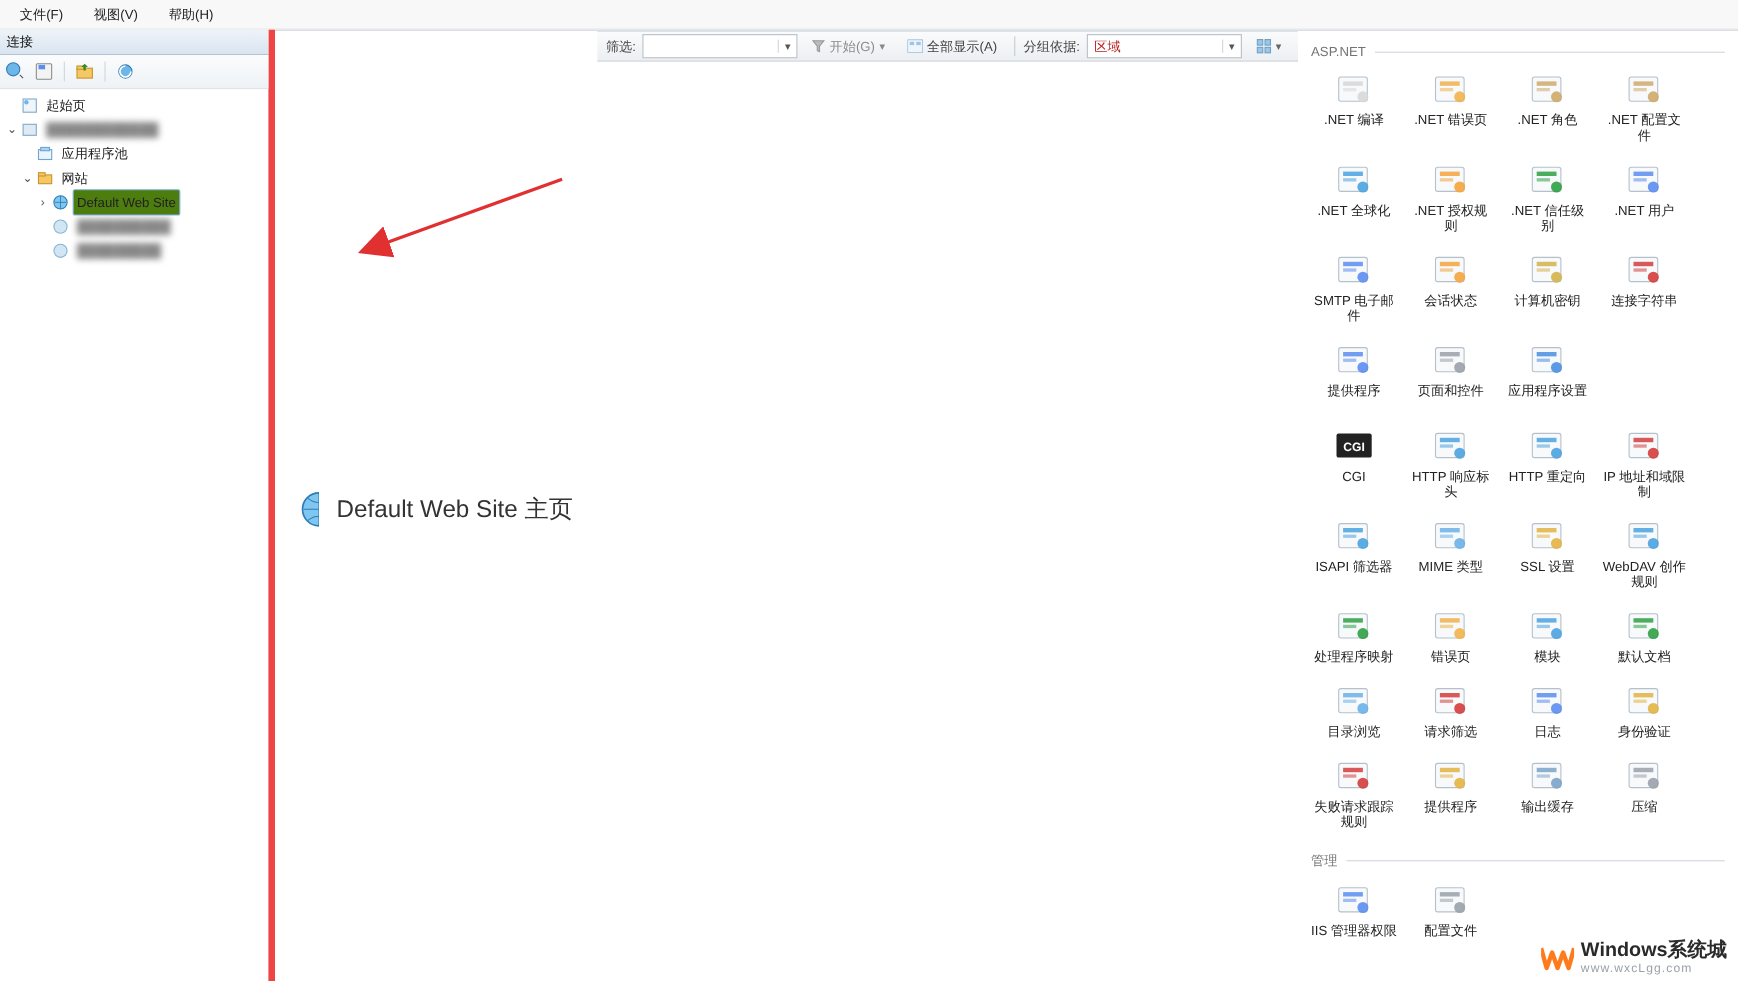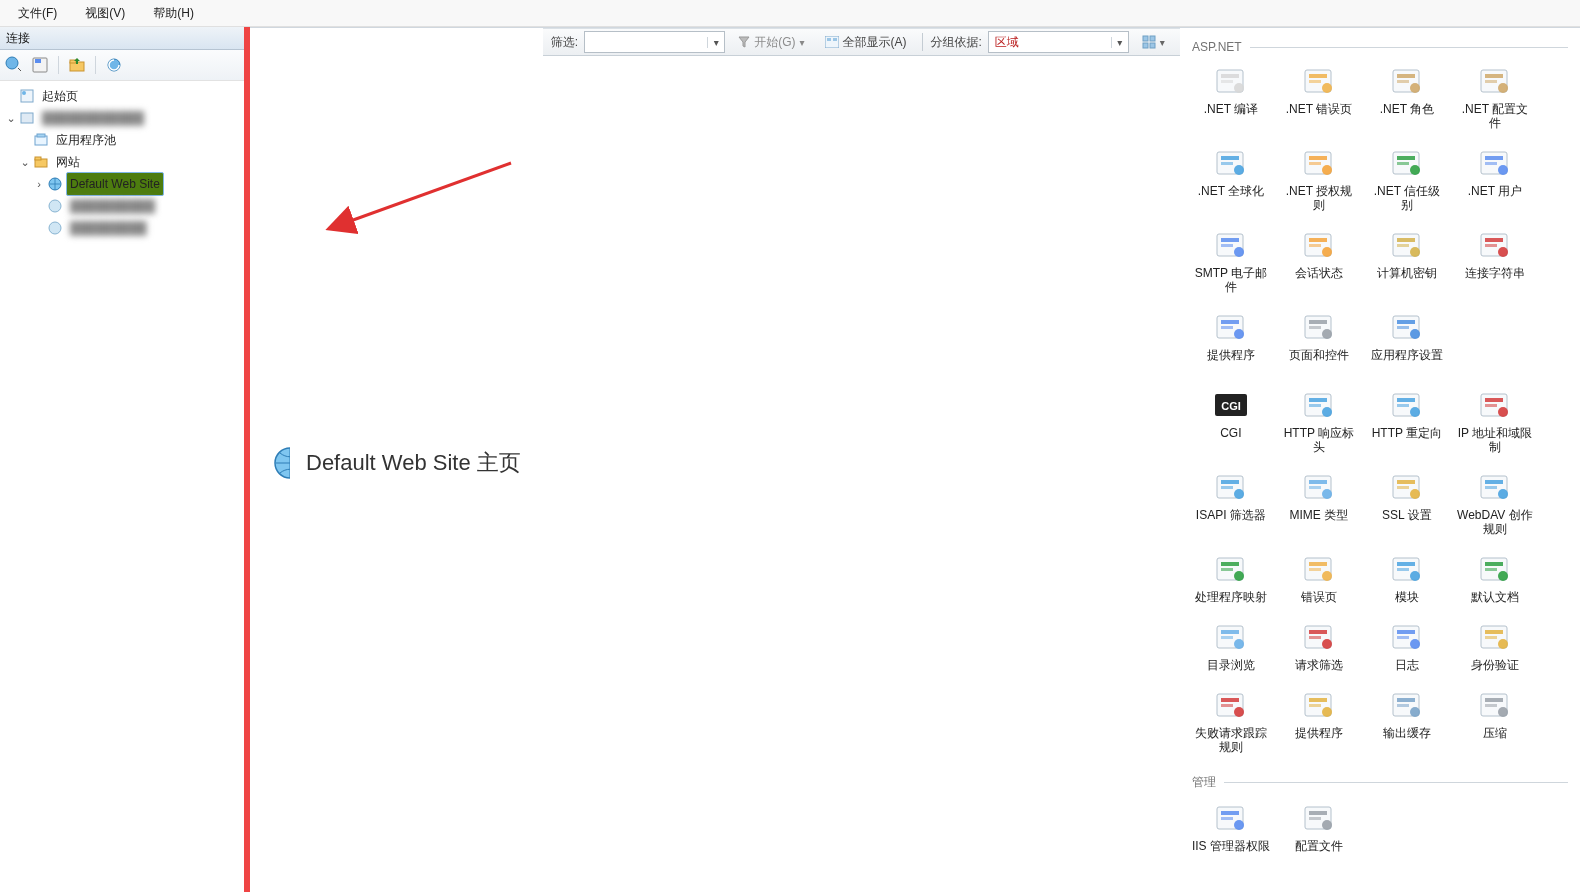--- a/index.html
+++ b/index.html
@@ -659,15 +659,24 @@
 
     <svg class="arrow" width="210" height="90">
       <defs>
           <marker id="ah" markerWidth="10" markerHeight="10" refX="8" refY="5" orient="auto">
             <path d="M0 0L10 5L0 10z" fill="#e03030"></path>
           </marker>
         </defs>
       <path d="M195 5 L15 70" stroke="#e03030" stroke-width="3" fill="none" marker-end="url(#ah)"></path>
     </svg>
 
+    <div class="wm">
+      <svg width="30" height="30">
+        <path d="M0 8 L5 26 L10 12 L15 26 L20 12 L25 26 L30 8" fill="none" stroke="#ff7a1a" stroke-width="4" stroke-linejoin="round"></path>
+      </svg>
+      <div>
+        <div class="title">Windows系统城</div>
+        <div class="url">www.wxcLgg.com</div>
+      </div>
+    </div>
 
   </div>
 </div>
 
 </body></html>

